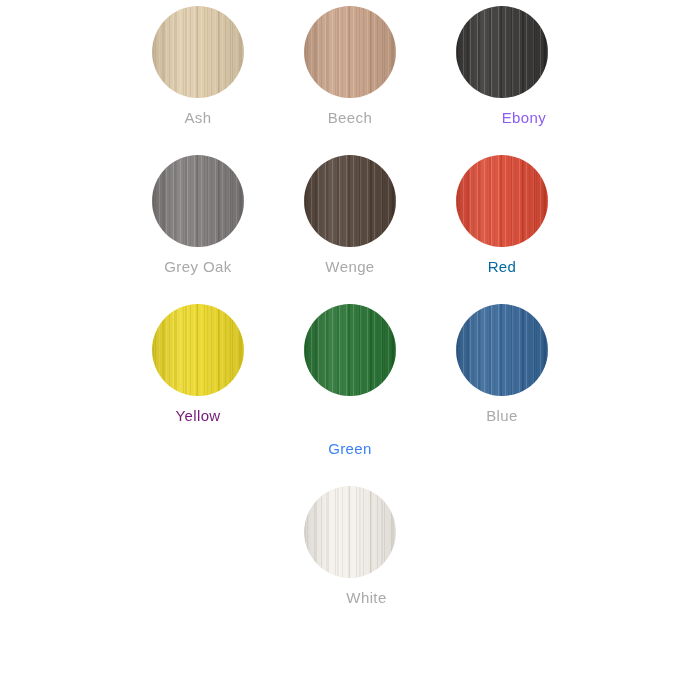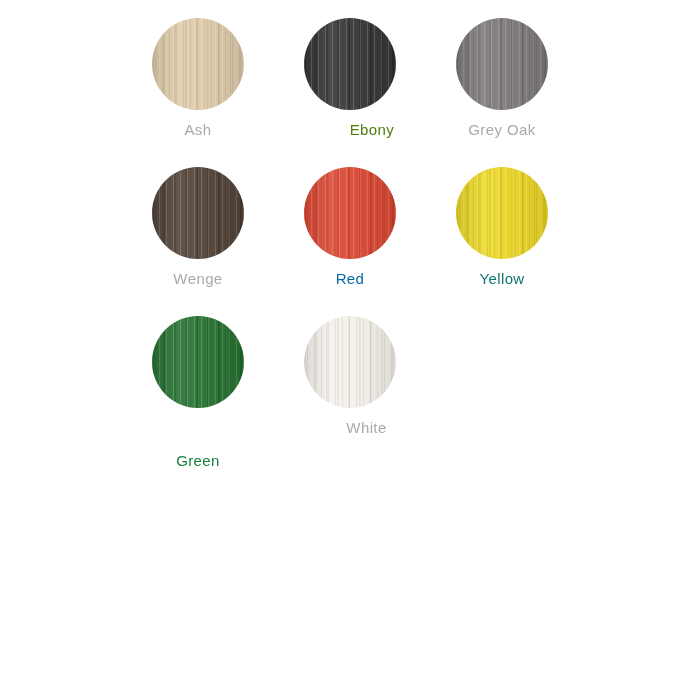--- a/index.html
+++ b/index.html
@@ -16,21 +16,21 @@
     position: relative;
   }
 
   #swatch-board {
     position: absolute;
     left: 0;
     top: 0;
     width: 700px;
     height: 700px;
     box-sizing: border-box;
-    padding-top: 18px;
+    padding-top: 6px;
   }
 
   .swatch-grid {
     width: 456px;
     margin: 0 auto;
     display: grid;
     grid-template-columns: repeat(3, 152px);
     row-gap: 28px;
     justify-items: center;
   }
@@ -113,27 +113,34 @@
   <div class="swatch-grid">
 
     <div class="swatch-cell">
       <div class="swatch-disc" style="background-color: rgb(221, 201, 166);">
         <div class="grain"></div>
         <div class="shade"></div>
       </div>
       <div class="swatch-label" style="color: rgb(169, 169, 169);">Ash</div>
     </div>
 
+    <div class="swatch-cell">
+      <div class="swatch-disc" style="background-color: rgb(199, 157, 130);">
+        <div class="grain"></div>
+        <div class="shade"></div>
+      </div>
+      <div class="swatch-label" style="color: rgb(169, 169, 169);">Beech</div>
+    </div>
 
     <div class="swatch-cell">
       <div class="swatch-disc" style="background-color: rgb(46, 44, 43);">
         <div class="grain"></div>
         <div class="shade"></div>
       </div>
-      <div class="swatch-label" style="color: #4d7c0f; margin-left: 44px;">Ebony</div>
+      <div class="swatch-label" style="color: #8b5cf6; margin-left: 44px;">Ebony</div>
     </div>
 
     <div class="swatch-cell">
       <div class="swatch-disc" style="background-color: rgb(118, 115, 114);">
         <div class="grain"></div>
         <div class="shade"></div>
       </div>
       <div class="swatch-label" style="color: rgb(169, 169, 169); text-align: center;">Grey Oak</div>
     </div>
 
@@ -151,31 +158,38 @@
         <div class="shade"></div>
       </div>
       <div class="swatch-label" style="color: #0369a1;">Red</div>
     </div>
 
     <div class="swatch-cell">
       <div class="swatch-disc" style="background-color: rgb(234, 213, 28);">
         <div class="grain"></div>
         <div class="shade"></div>
       </div>
-      <div class="swatch-label" style="color: #0f766e;">Yellow</div>
+      <div class="swatch-label" style="color: #701a75;">Yellow</div>
     </div>
 
     <div class="swatch-cell">
       <div class="swatch-disc" style="background-color: rgb(29, 107, 41);">
         <div class="grain"></div>
         <div class="shade"></div>
       </div>
-      <div class="swatch-label" style="color: #15803d; margin-top: 44px;">Green</div>
+      <div class="swatch-label" style="color: #3b82f6; margin-top: 44px;">Green</div>
     </div>
 
+    <div class="swatch-cell">
+      <div class="swatch-disc" style="background-color: rgb(44, 94, 146);">
+        <div class="grain"></div>
+        <div class="shade"></div>
+      </div>
+      <div class="swatch-label" style="color: rgb(169, 169, 169);">Blue</div>
+    </div>
 
     <div class="swatch-cell center-span">
       <div class="swatch-disc" style="background-color: rgb(244, 240, 233);">
         <div class="grain"></div>
         <div class="shade"></div>
       </div>
       <div class="swatch-label" style="color: rgb(169, 169, 169); margin-left: 33px;">White</div>
     </div>
 
   </div>

